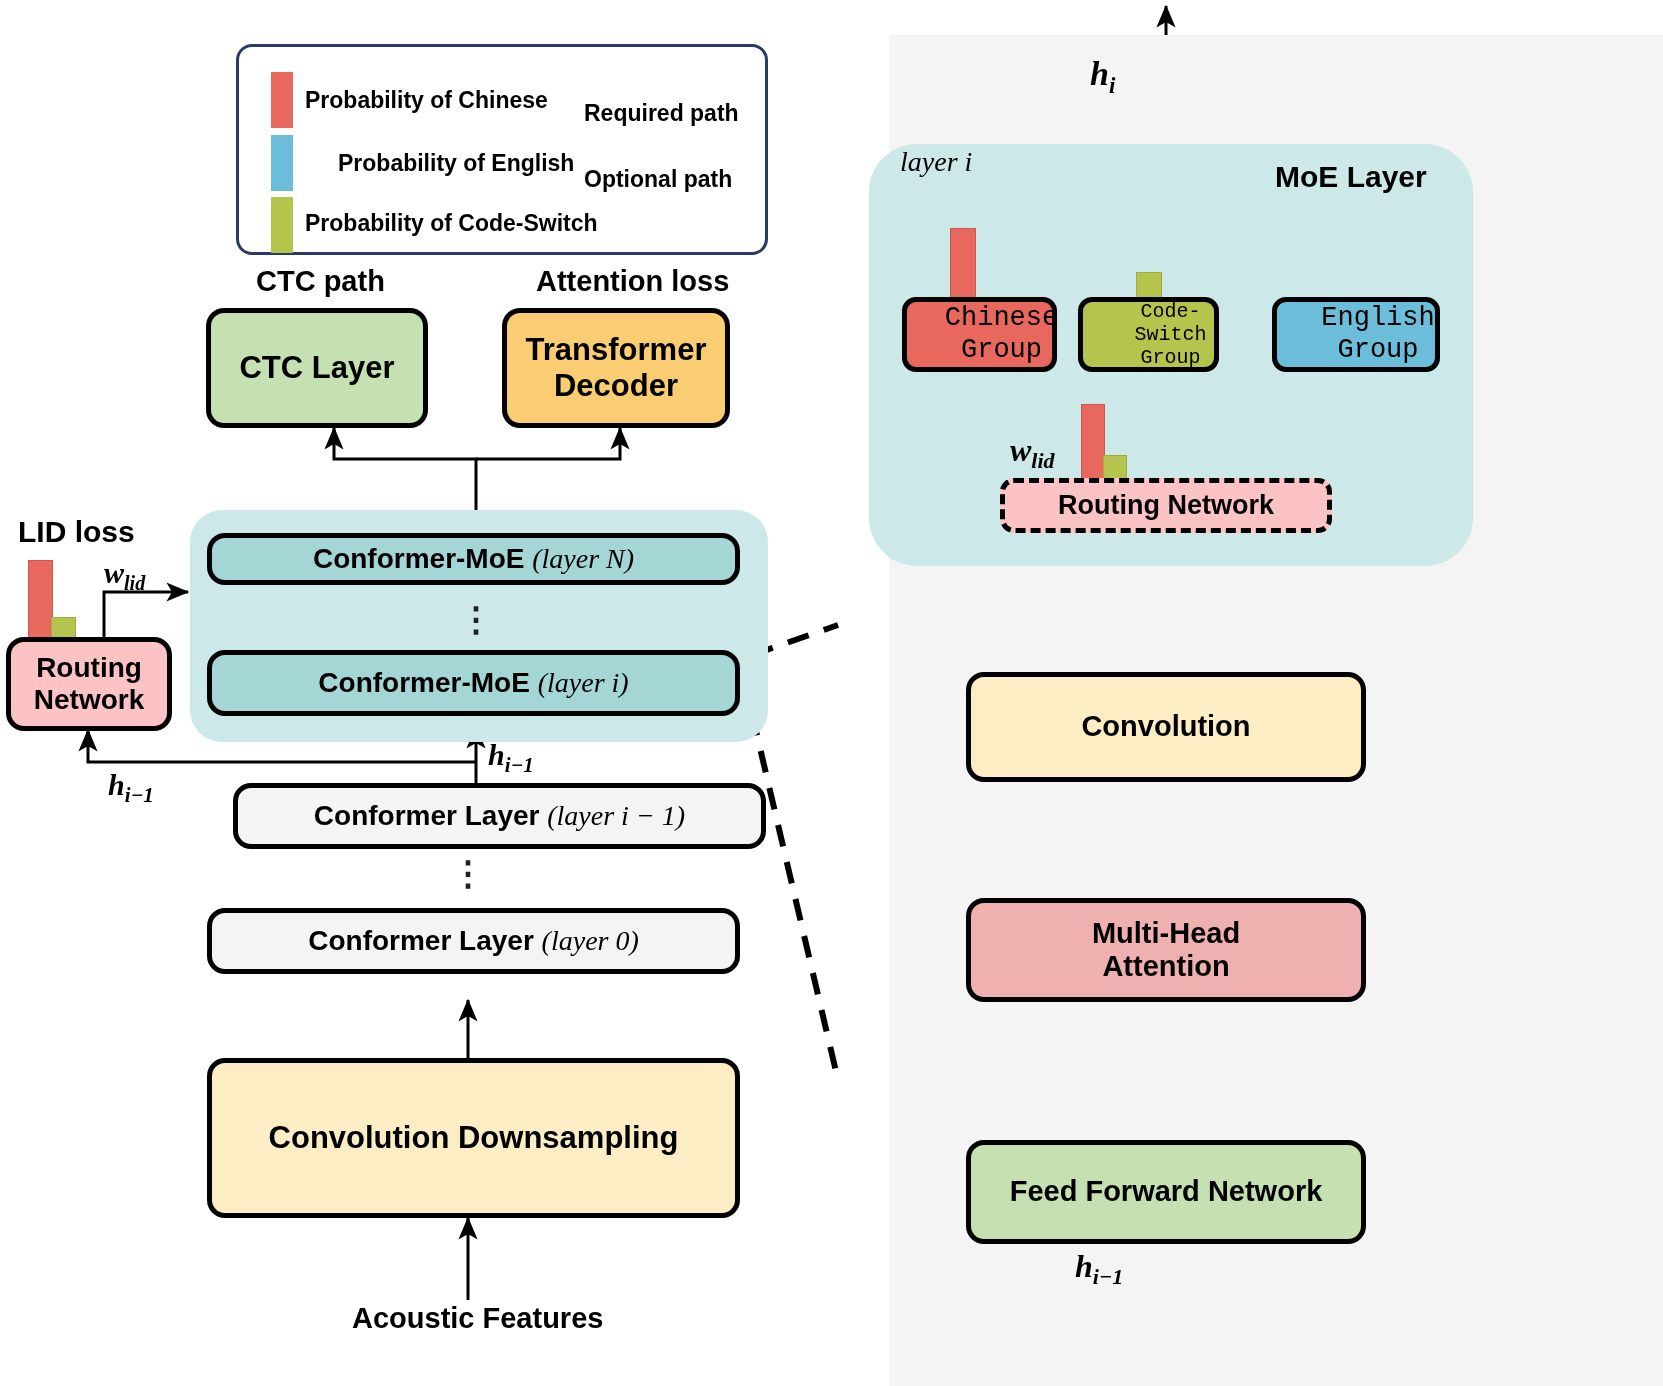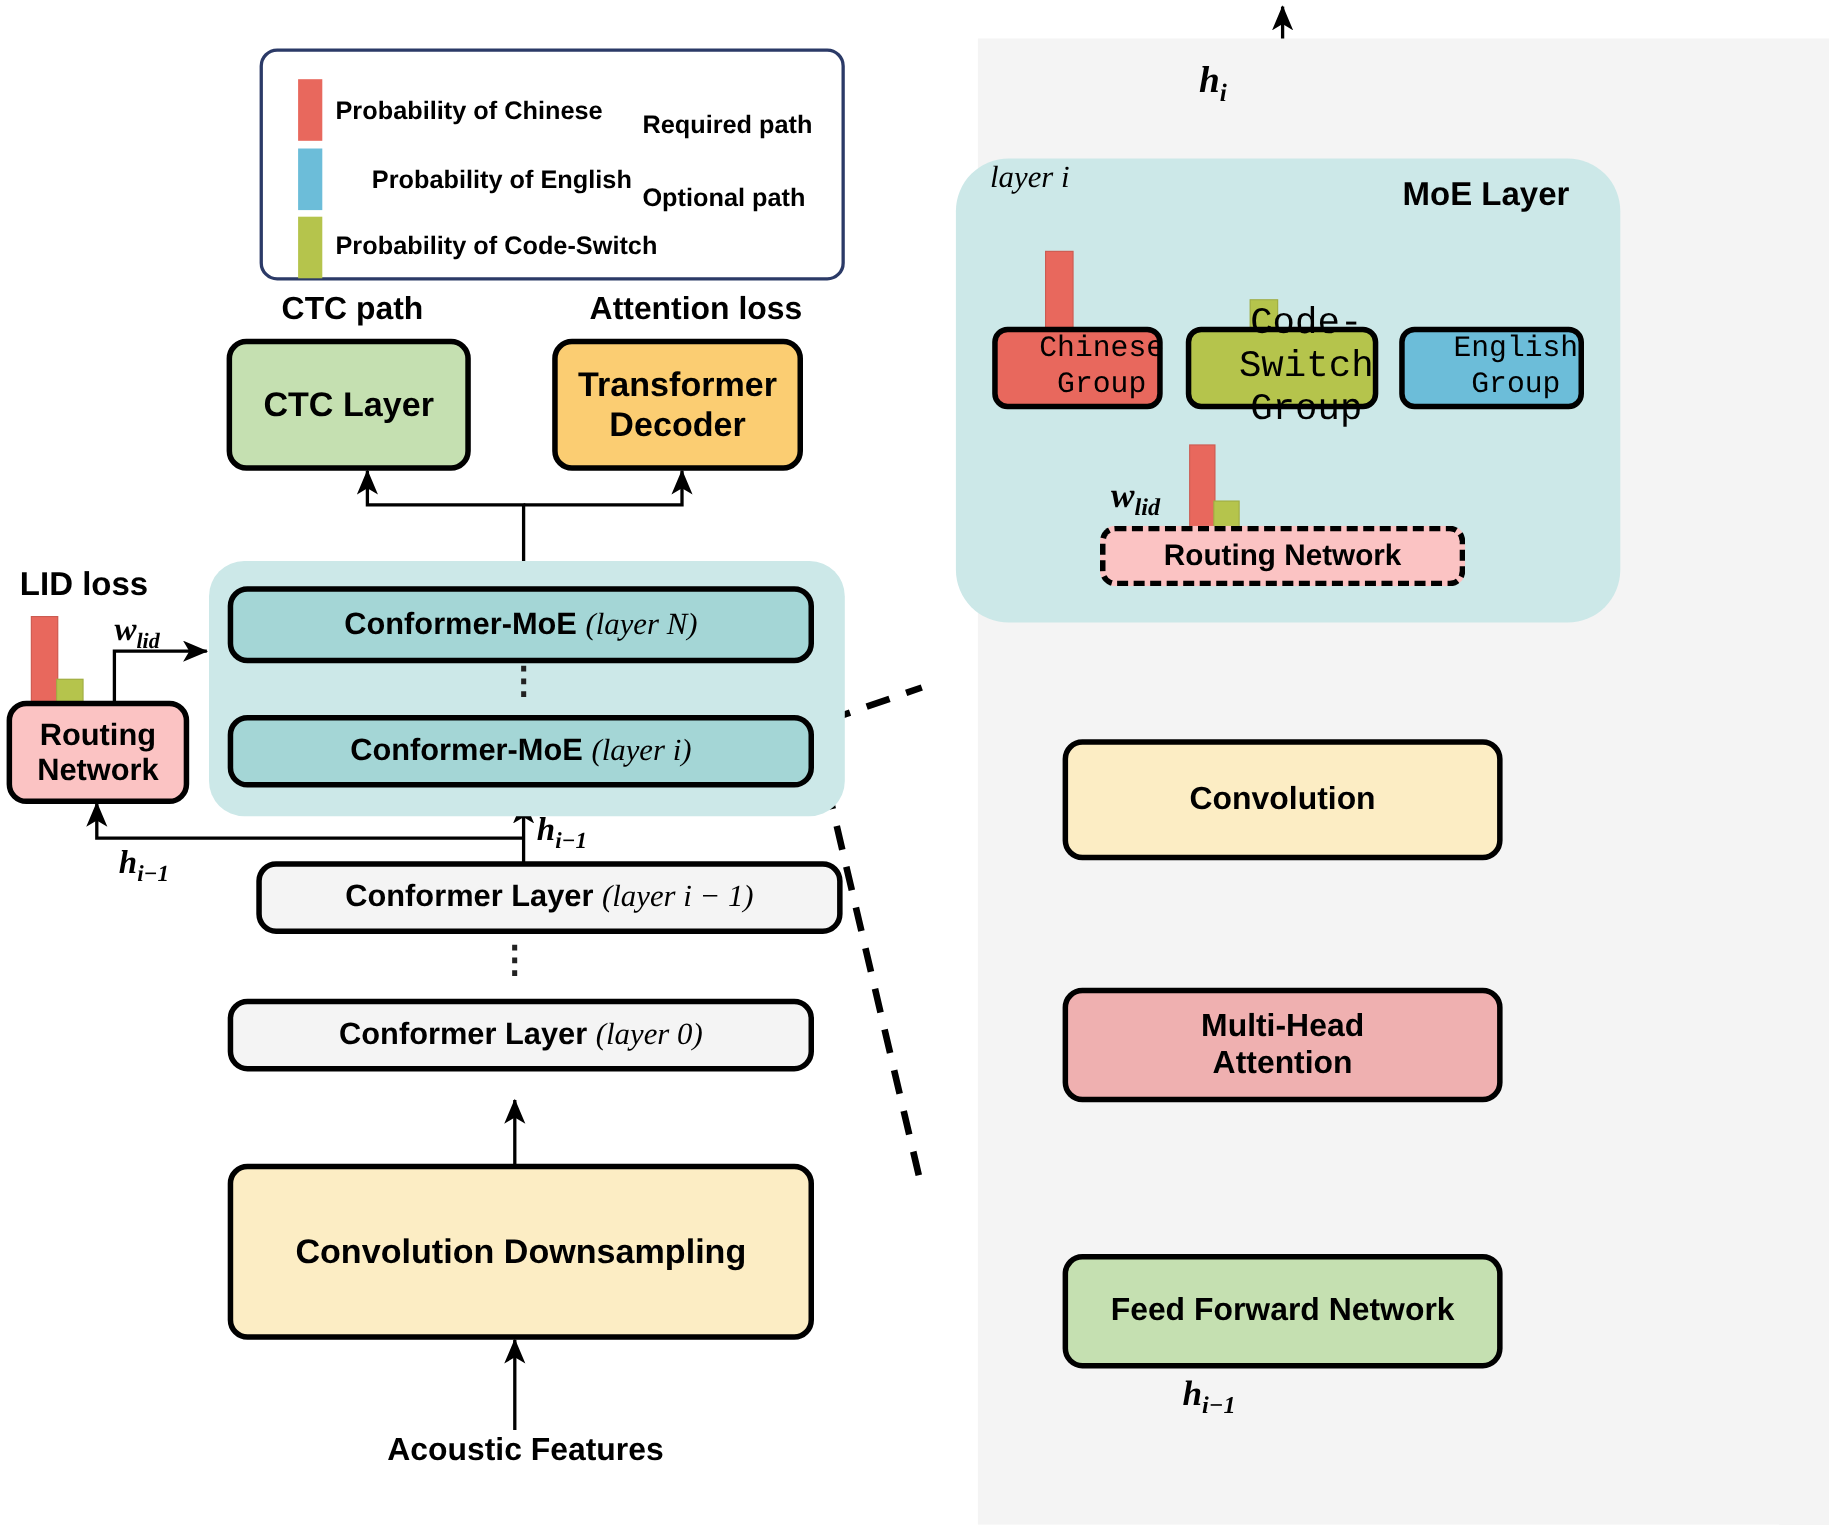--- a/index.html
+++ b/index.html
@@ -163,21 +163,21 @@
     <span>Routing
 Network</span>
   </div>
 
   <div class="lbl" style="left:104px;top:556px;font-size:30px;">
     <span class="bital">w</span><span class="bital" style="font-size:20px;vertical-align:sub;">lid</span>
   </div>
 
   <div class="panel" style="left:190px;top:510px;width:578px;height:232px;background:#CCE8E8;border-radius:32px;"></div>
 
-  <div class="box" style="left:207px;top:533px;width:533px;height:70px;background:#A4D6D6;font-size:28px;">
+  <div class="box" style="left:207px;top:533px;width:533px;height:52px;background:#A4D6D6;font-size:28px;">
     <span>
       <span>Conformer-MoE </span><span class="ital" style="font-size:28px;">(layer N)</span>
     </span>
   </div>
 
   <div class="dots" style="left:456px;top:612px;width:40px;">⋮</div>
 
   <div class="box" style="left:207px;top:650px;width:533px;height:66px;background:#A4D6D6;font-size:28px;">
     <span>
       <span>Conformer-MoE </span><span class="ital" style="font-size:28px;">(layer i)</span>
@@ -218,22 +218,22 @@
   <div class="bar" style="left:950px;top:228px;width:24px;height:70px;background:#E8685D;"></div>
 
   <div class="bar" style="left:1136px;top:272px;width:24px;height:26px;background:#B5C44C;"></div>
 
   <div class="box serif" style="left:902px;top:297px;width:155px;height:75px;background:#E8685D;
               font-size:27px;font-weight:normal;white-space:pre-line;border-radius:14px;">
     <span>Chinese
 Group</span>
   </div>
 
-  <div class="box serif" style="left:1078px;top:297px;width:175px;height:75px;background:#B5C44C;
-              font-size:34px;font-weight:normal;white-space:pre-line;border-radius:14px;">
+  <div class="box serif" style="left:1078px;top:297px;width:141px;height:75px;background:#B5C44C;
+              font-size:20px;font-weight:normal;white-space:pre-line;border-radius:14px;">
     <span>Code-Switch
 Group</span>
   </div>
 
   <div class="box serif" style="left:1272px;top:297px;width:168px;height:75px;background:#6CBDD9;
               font-size:27px;font-weight:normal;white-space:pre-line;border-radius:14px;">
     <span>English
 Group</span>
   </div>
 

